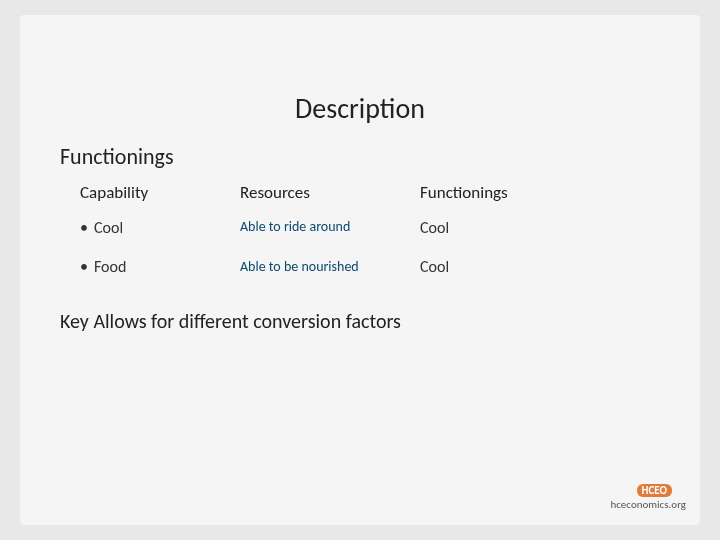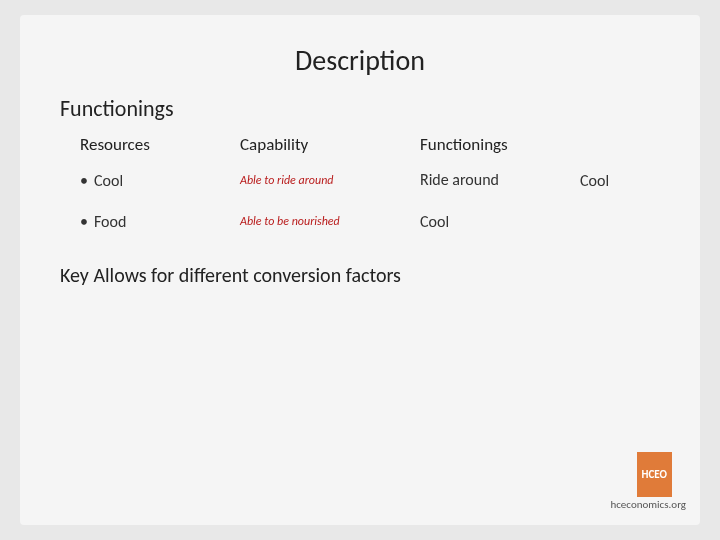--- a/index.html
+++ b/index.html
@@ -19,20 +19,21 @@
       border-radius: 4px;
       padding: 28px 40px 28px 40px;
       position: relative;
     }
     .slide-title {
       text-align: center;
       font-size: 28px;
       font-weight: 400;
       color: #222;
       margin-bottom: 18px;
+      margin-top: 48px;
     }
     .section-heading {
       font-size: 22px;
       font-weight: 500;
       color: #222;
       line-height: 1.2;
     }
     .table-area {
       margin-top: 8px;
     }
@@ -55,24 +56,23 @@
       align-items: center;
     }
     .table-row .bullet-cell {
       font-size: 16px;
       color: #333;
       display: flex;
       align-items: flex-start;
       gap: 6px;
     }
     .table-row .capability-cell {
-      font-size: 12px;
-      color: #b91c1c;
+      font-size: 14px;
+      color: #0c4a6e;
       line-height: 1.4;
-      font-style: italic;
     }
     .table-row .functioning-cell {
       font-size: 16px;
       color: #333;
       line-height: 1.4;
     }
     .table-row .utility-cell {
       font-size: 16px;
       color: #333;
     }
@@ -82,22 +82,22 @@
       margin-top: 22px;
     }
     .badge {
       position: absolute;
       bottom: 14px;
       right: 14px;
       background: #e07b39;
       color: white;
       font-size: 11px;
       font-weight: bold;
-      padding: 16px 5px;
-      border-radius: 0;
+      padding: 0 5px;
+      border-radius: 6px;
       display: inline-block;
     }
     .badge-container {
       position: absolute;
       bottom: 14px;
       right: 14px;
       display: flex;
       align-items: center;
       gap: 4px;
     }
@@ -107,32 +107,31 @@
 
 <div class="slide">
   <h1 class="slide-title">Description</h1>
 
   <div>
     <div class="section-heading">Functionings</div>
   </div>
 
   <div class="table-area">
     <div class="table-header">
+      <div class="col-head">Capability</div>
       <div class="col-head">Resources</div>
-      <div class="col-head">Capability</div>
       <div class="col-head">Functionings</div>
     </div>
 
     <div class="table-row">
       <div class="bullet-cell">
         <span>•</span>
         <span>Cool</span>
       </div>
       <div class="capability-cell">Able to ride around</div>
-      <div class="functioning-cell">Ride around</div>
       <div class="utility-cell">Cool</div>
     </div>
 
     <div class="table-row">
       <div class="bullet-cell">
         <span>•</span>
         <span>Food</span>
       </div>
       <div class="capability-cell">Able to be nourished</div>
       <div class="utility-cell">Cool</div>

